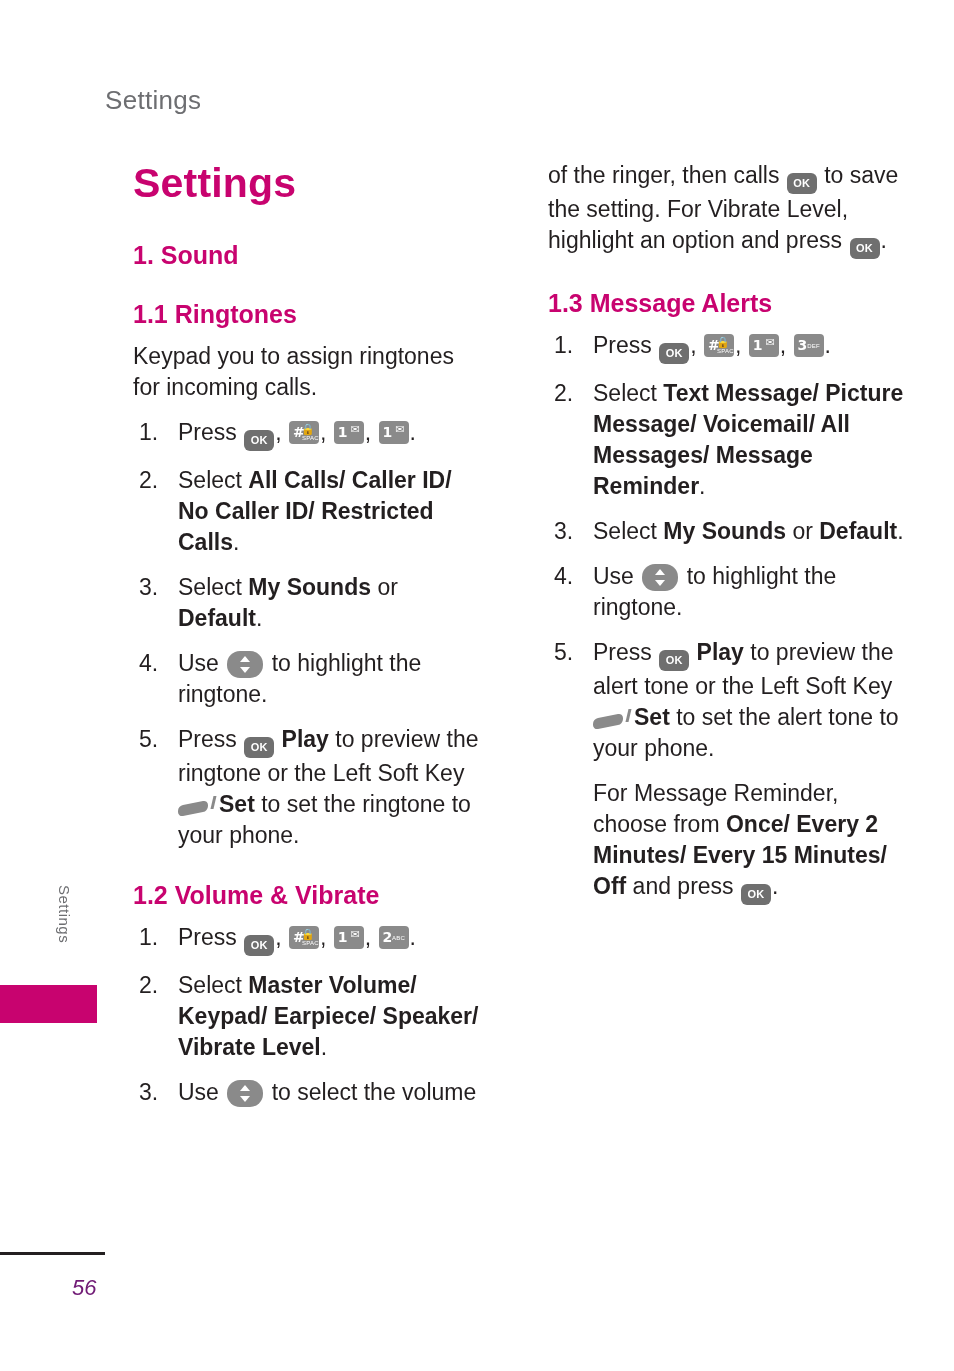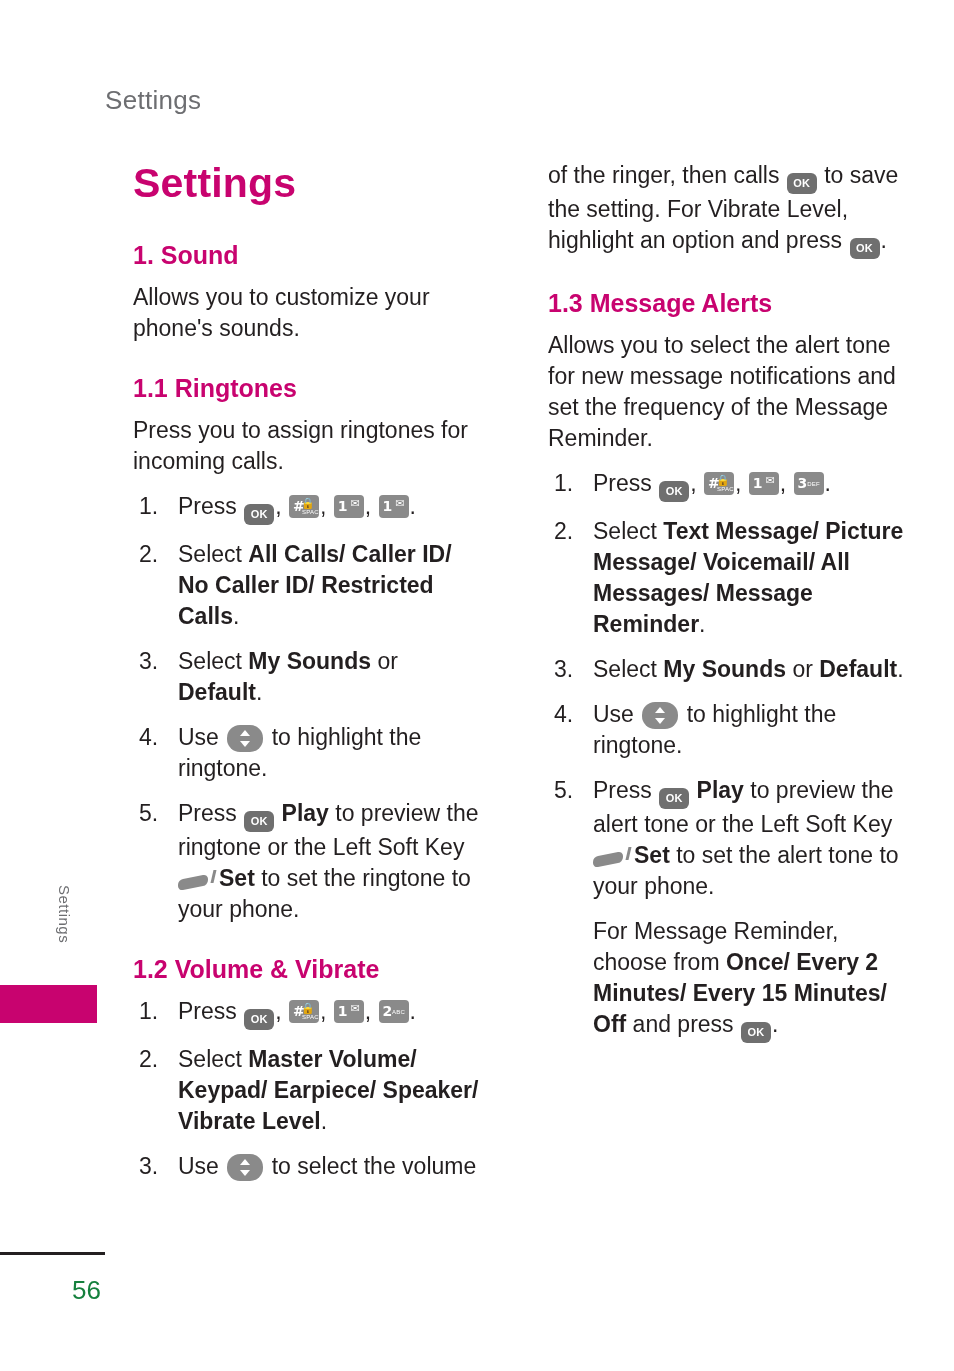--- a/index.html
+++ b/index.html
@@ -52,22 +52,23 @@
     left: 0px;
     top: 1252px;
     width: 105px;
     height: 3px;
     background: #231f20;
   }
   .page-number {
     position: absolute;
     left: 72px;
     top: 1275px;
-    font-size: 26px;
-    color: #15803d;
+    font-size: 22px;
+    color: #701a75;
+    font-style: italic;
   }
   
   .col {
     position: absolute;
     top: 160px;
     width: 350px;
   }
   .col-left { left: 133px; }
   .col-right { left: 548px; width: 360px; }
 
@@ -231,24 +232,23 @@
   <div class="side-tab-block"></div>
 
   <div class="footer-rule"></div>
   <div class="page-number">56</div>
 
   <div class="col col-left">
 
     <h1 class="doc-title">Settings</h1>
 
     <h2 class="sec first">1. Sound</h2>
-    <p class="body">Allows you to customize your phone's sounds.</p>
 
     <h2 class="sec">1.1 Ringtones</h2>
-    <p class="body">Press you to assign ringtones for incoming calls.</p>
+    <p class="body">Keypad you to assign ringtones for incoming calls.</p>
 
     <ol class="steps">
       <li>
         <span class="num">1.</span><span>Press </span><span class="key key-ok">OK</span><span>, </span><span class="key key-num"><span class="big">#</span><span class="subglyph">🔒</span><span class="sub" style="top:13px;">SPACE</span></span><span>, </span><span class="key key-num"><span class="big">1</span><span class="subglyph">✉</span></span><span>, </span><span class="key key-num"><span class="big">1</span><span class="subglyph">✉</span></span><span>.</span>
       </li>
       <li>
         <span class="num">2.</span><span>Select </span><span class="bold">All Calls/ Caller ID/ No Caller ID/ Restricted Calls</span><span>.</span>
       </li>
       <li>
         <span class="num">3.</span><span>Select </span><span class="bold">My Sounds</span><span> or </span><span class="bold">Default</span><span>.</span>
@@ -274,21 +274,20 @@
         <span class="num">3.</span><span>Use </span><span class="key-nav"></span><span> to select the volume</span>
       </li>
     </ol>
   </div>
 
   <div class="col col-right">
 
     <p class="body"><span>of the ringer, then calls </span><span class="key key-ok">OK</span><span> to save the setting. For Vibrate Level, highlight an option and press </span><span class="key key-ok">OK</span><span>.</span></p>
 
     <h2 class="sec">1.3 Message Alerts</h2>
-    <p class="body">Allows you to select the alert tone for new message notifications and set the frequency of the Message Reminder.</p>
 
     <ol class="steps">
       <li>
         <span class="num">1.</span><span>Press </span><span class="key key-ok">OK</span><span>, </span><span class="key key-num"><span class="big">#</span><span class="subglyph">🔒</span><span class="sub" style="top:13px;">SPACE</span></span><span>, </span><span class="key key-num"><span class="big">1</span><span class="subglyph">✉</span></span><span>, </span><span class="key key-num"><span class="big">3</span><span class="sub" style="top:8px;">DEF</span></span><span>.</span>
       </li>
       <li>
         <span class="num">2.</span><span>Select </span><span class="bold">Text Message/ Picture Message/ Voicemail/ All Messages/ Message Reminder</span><span>.</span>
       </li>
       <li>
         <span class="num">3.</span><span>Select </span><span class="bold">My Sounds</span><span> or </span><span class="bold">Default</span><span>.</span>

